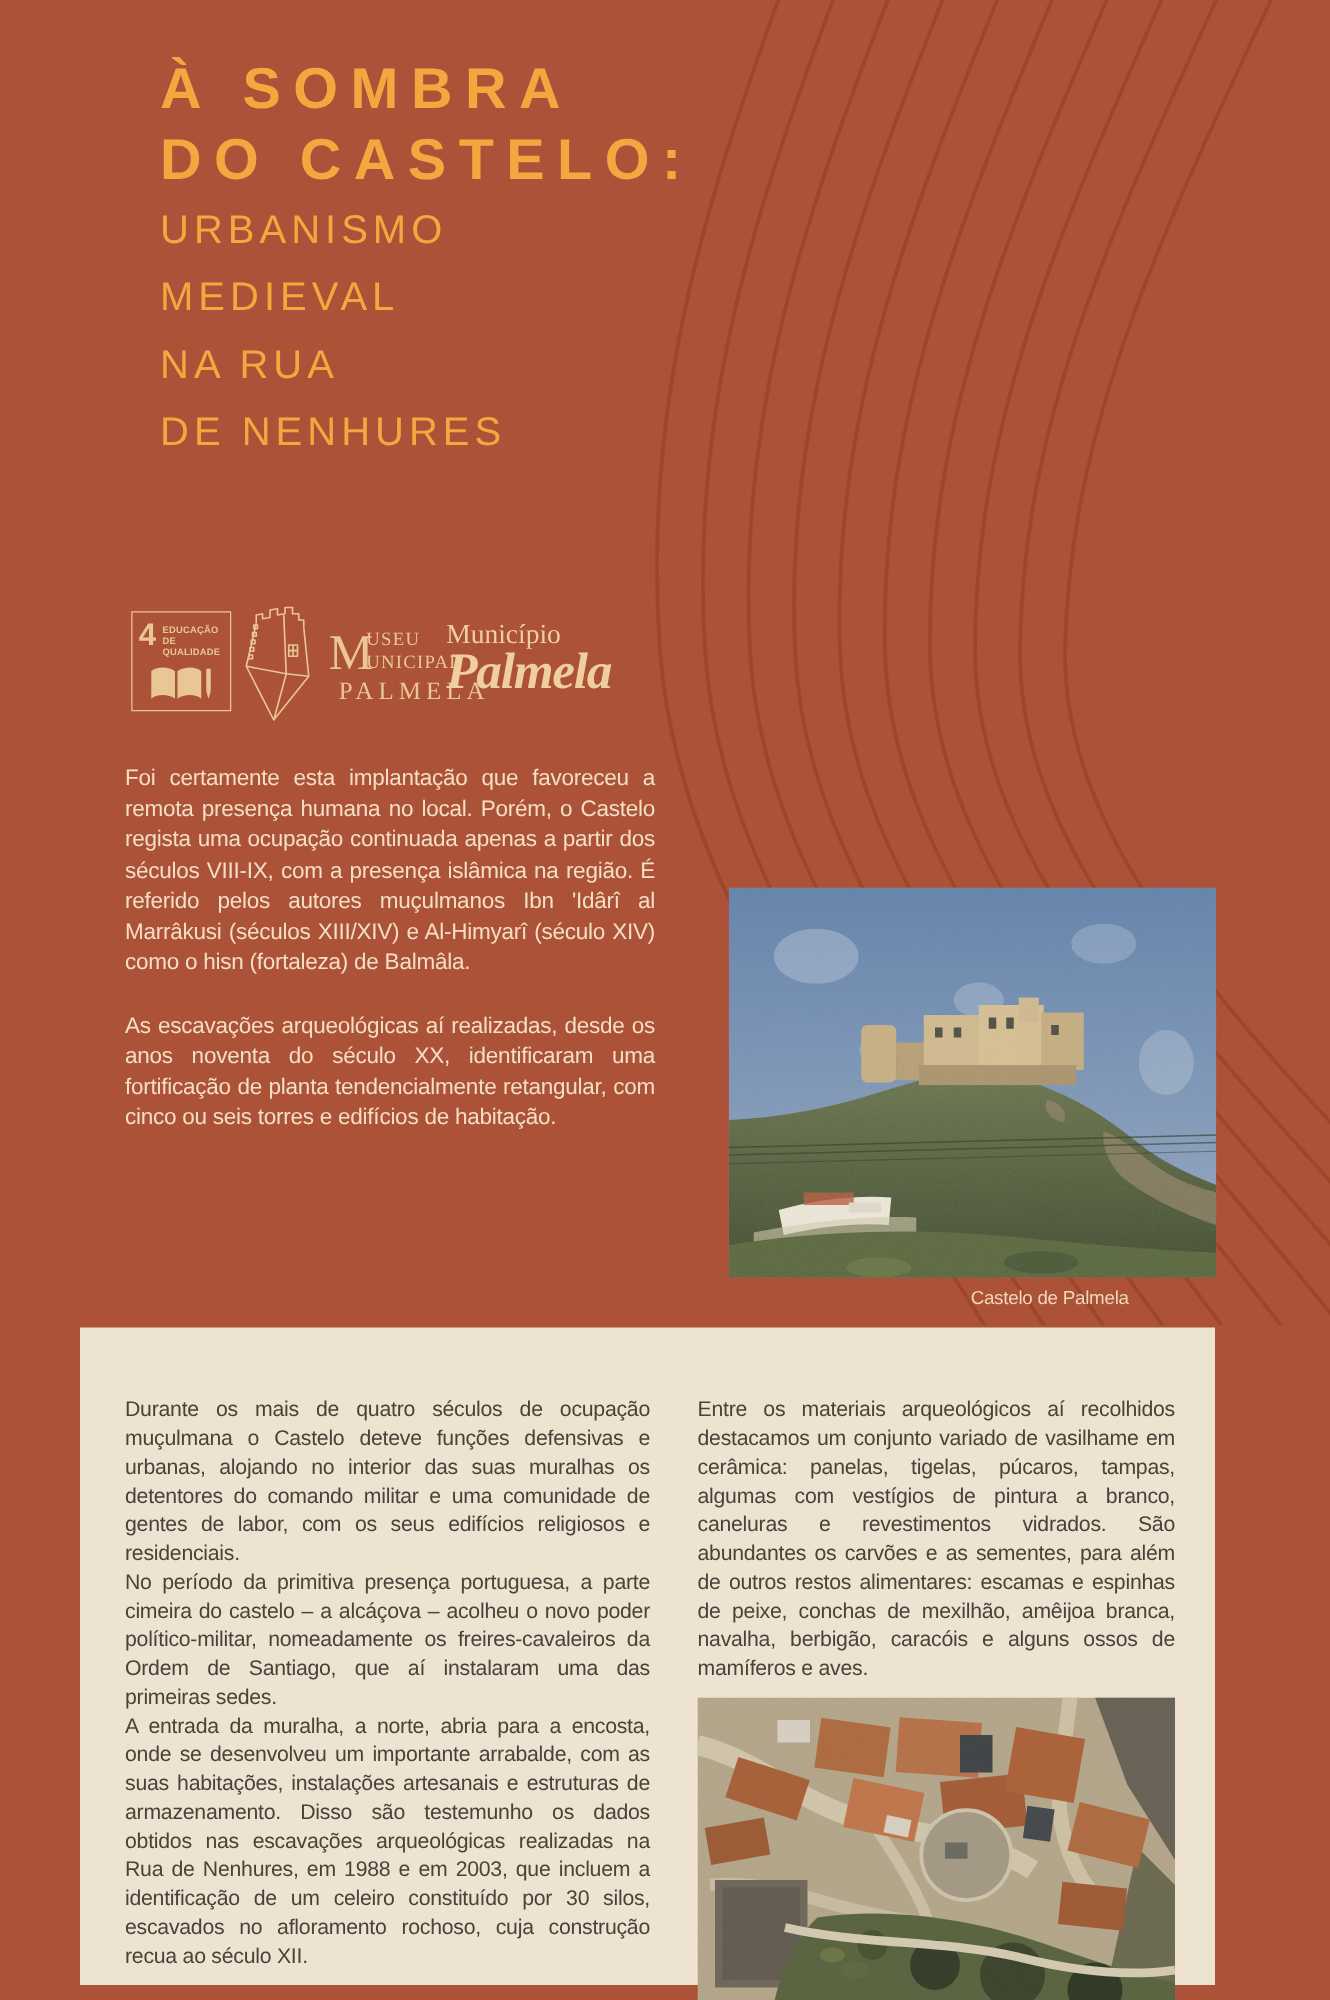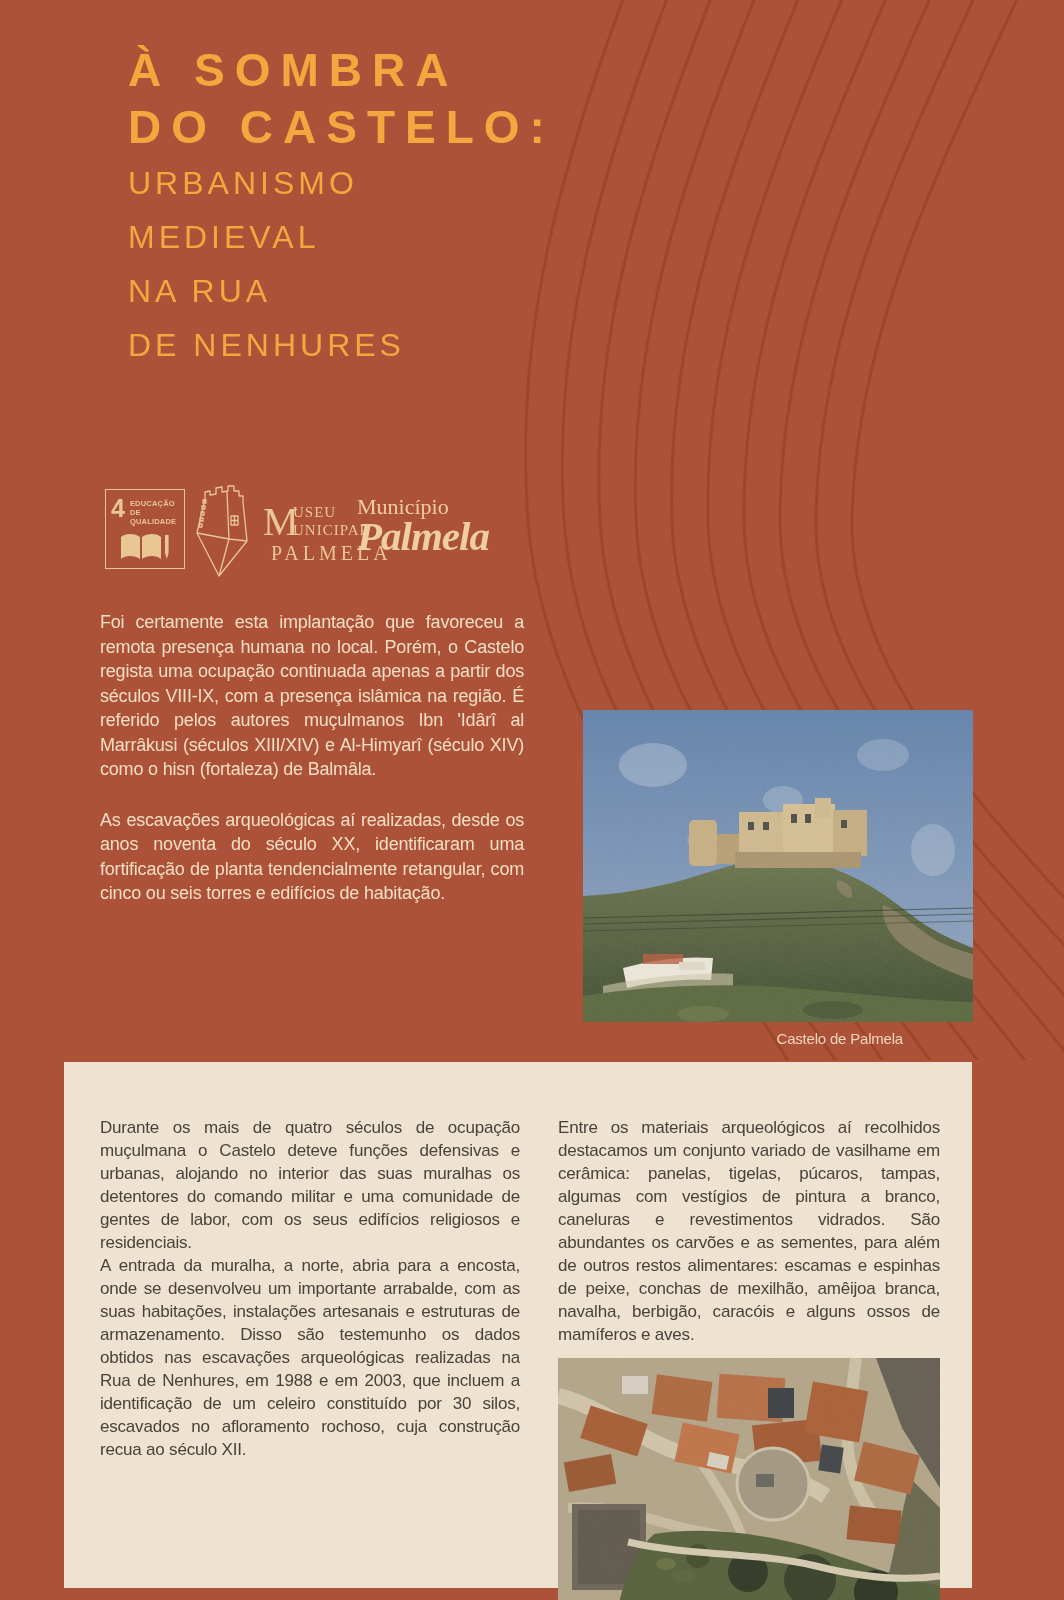--- a/index.html
+++ b/index.html
@@ -190,20 +190,21 @@
       <ellipse cx="120" cy="304" rx="26" ry="8" fill="#6A7447" opacity="0.8"></ellipse>
       <rect width="390" height="312" filter="url(#grain1)" opacity="0.55"></rect>
     </svg>
     <figcaption class="castle-cap">Castelo de Palmela</figcaption>
   </figure>
 
   <div class="panel">
     <div class="panel-cols">
       <div class="col-left">
         <p>Durante os mais de quatro séculos de ocupação muçulmana o Castelo deteve funções defensivas e urbanas, alojando no interior das suas muralhas os detentores do comando militar e uma comunidade de gentes de labor, com os seus edifícios religiosos e residenciais.</p>
+        <p>No período da primitiva presença portuguesa, a parte cimeira do castelo – a alcáçova – acolheu o novo poder político-militar, nomeadamente os freires-cavaleiros da Ordem de Santiago, que aí instalaram uma das primeiras sedes.</p>
         <p>A entrada da muralha, a norte, abria para a encosta, onde se desenvolveu um importante arrabalde, com as suas habitações, instalações artesanais e estruturas de armazenamento. Disso são testemunho os dados obtidos nas escavações arqueológicas realizadas na Rua de Nenhures, em 1988 e em 2003, que incluem a identificação de um celeiro constituído por 30 silos, escavados no afloramento rochoso, cuja construção recua ao século XII.</p>
       </div>
       <div class="col-right">
         <p>Entre os materiais arqueológicos aí recolhidos destacamos um conjunto variado de vasilhame em cerâmica: panelas, tigelas, púcaros, tampas, algumas com vestígios de pintura a branco, caneluras e revestimentos vidrados. São abundantes os carvões e as sementes, para além de outros restos alimentares: escamas e espinhas de peixe, conchas de mexilhão, amêijoa branca, navalha, berbigão, caracóis e alguns ossos de mamíferos e aves.</p>
         <figure class="sat-fig">
           <svg width="382" height="250" viewBox="0 0 382 250">
             <defs>
               <filter id="grain2" x="0" y="0" width="100%" height="100%">
                 <feTurbulence type="fractalNoise" baseFrequency="0.8" numOctaves="2"></feTurbulence>
                 <feColorMatrix type="matrix" values="0 0 0 0 0.3  0 0 0 0 0.28  0 0 0 0 0.24  0 0 0 0.18 0"></feColorMatrix>

